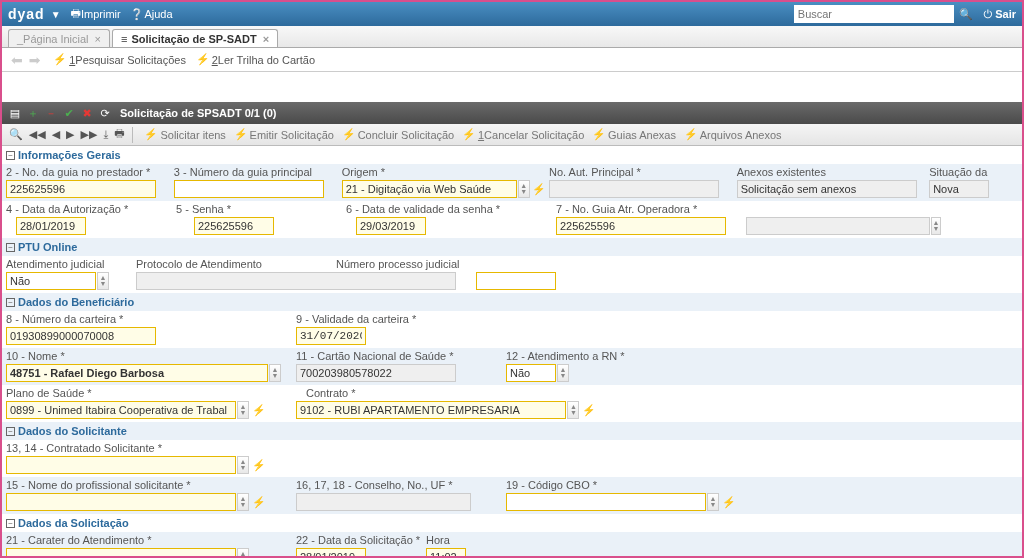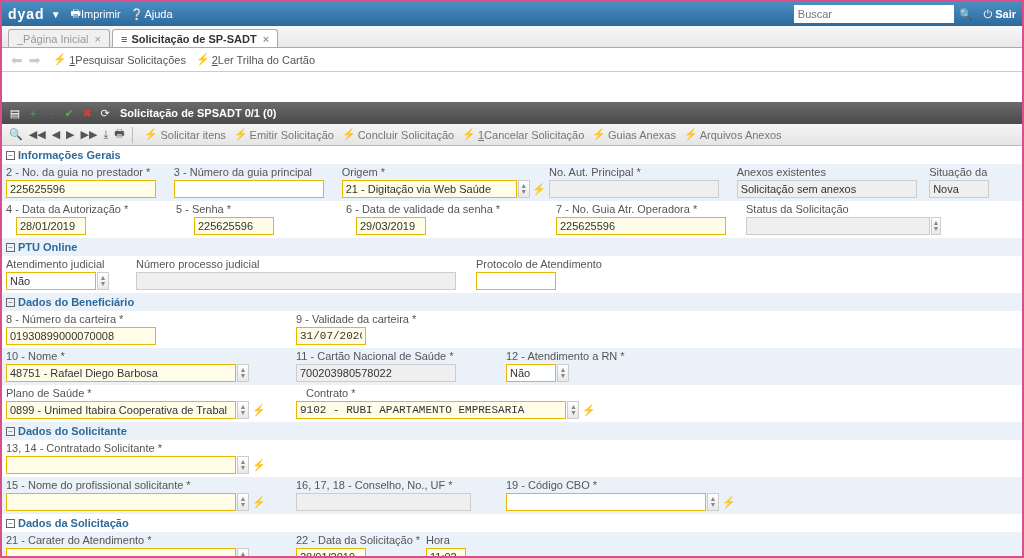--- a/index.html
+++ b/index.html
@@ -243,23 +243,20 @@
       </div>
     <div class="cell w2">
         <label>5 - Senha *</label>
       </div>
     <div class="cell w3">
         <label>6 - Data de validade da senha *</label>
       </div>
     <div class="cell w4">
         <label>7 - No. Guia Atr. Operadora *</label>
       </div>
-    <div class="cell w5">
-        <label>Status da Solicitação</label>
-      </div>
   </div>
   <div class="row-field2">
     <div class="cell w1">
         <div class="inp-wrap" style="padding-left:10px">
           <input class="inp req" style="width: 70px;" value="28/01/2019">
         </div>
       </div>
     <div class="cell w2">
         <div class="inp-wrap" style="padding-left:18px">
           <input class="inp req" style="width: 80px;" value="225625596">
@@ -284,25 +281,25 @@
   </div>
 
   <div class="section-hdr" style="background:#eaf1f8">
     <span class="box">−</span>
     <span class="title">PTU Online</span>
   </div>
   <div class="row-label2">
     <div class="cell" style="width:130px">
         <label>Atendimento judicial</label>
       </div>
+    <div class="cell" style="width:200px">
+        <label>Protocolo de Atendimento</label>
+      </div>
     <div class="cell" style="width:340px">
         <label>Número processo judicial</label>
-      </div>
-    <div class="cell" style="width:200px">
-        <label>Protocolo de Atendimento</label>
       </div>
   </div>
   <div class="row-field2">
     <div class="cell" style="width:130px">
         <div class="inp-wrap">
           <input class="inp" style="width: 90px;" value="Não">
           <span class="spin"></span>
         </div>
       </div>
     <div class="cell" style="width:340px">
@@ -349,21 +346,21 @@
     <div class="cell" style="width:210px">
         <label>11 - Cartão Nacional de Saúde *</label>
       </div>
     <div class="cell" style="width:200px">
         <label>12 - Atendimento a RN *</label>
       </div>
   </div>
   <div class="row-field">
     <div class="cell" style="width:290px">
         <div class="inp-wrap">
-          <input class="inp req" style="width: 230px;" value="48751 - Rafael Diego Barbosa">
+          <input class="inp req" style="width: 262px; font-weight: bold;" value="48751 - Rafael Diego Barbosa">
           <span class="spin"></span>
         </div>
       </div>
     <div class="cell" style="width:210px">
         <div class="inp-wrap">
           <input class="inp ro" style="width: 160px;" value="700203980578022">
         </div>
       </div>
     <div class="cell" style="width:200px">
         <div class="inp-wrap">
@@ -384,21 +381,21 @@
   <div class="row-field2">
     <div class="cell" style="width:290px">
         <div class="inp-wrap">
           <input class="inp req" style="width: 230px;" value="0899 - Unimed Itabira Cooperativa de Trabal">
           <span class="spin"></span>
           <span class="bolt-ico">⚡</span>
         </div>
       </div>
     <div class="cell" style="width:300px">
         <div class="inp-wrap">
-          <input class="inp req" style="width: 274px; font-family: Liberation Mono, monospace;" value="9102 - RUBI APARTAMENTO EMPRESARIA">
+          <input class="inp req" style="width: 274px;" value="9102 - RUBI APARTAMENTO EMPRESARIA">
           <span class="spin"></span>
           <span class="bolt-ico">⚡</span>
         </div>
       </div>
   </div>
 
   <div class="section-hdr" style="background:#eaf1f8">
     <span class="box">−</span>
     <span class="title">Dados do Solicitante</span>
   </div>

